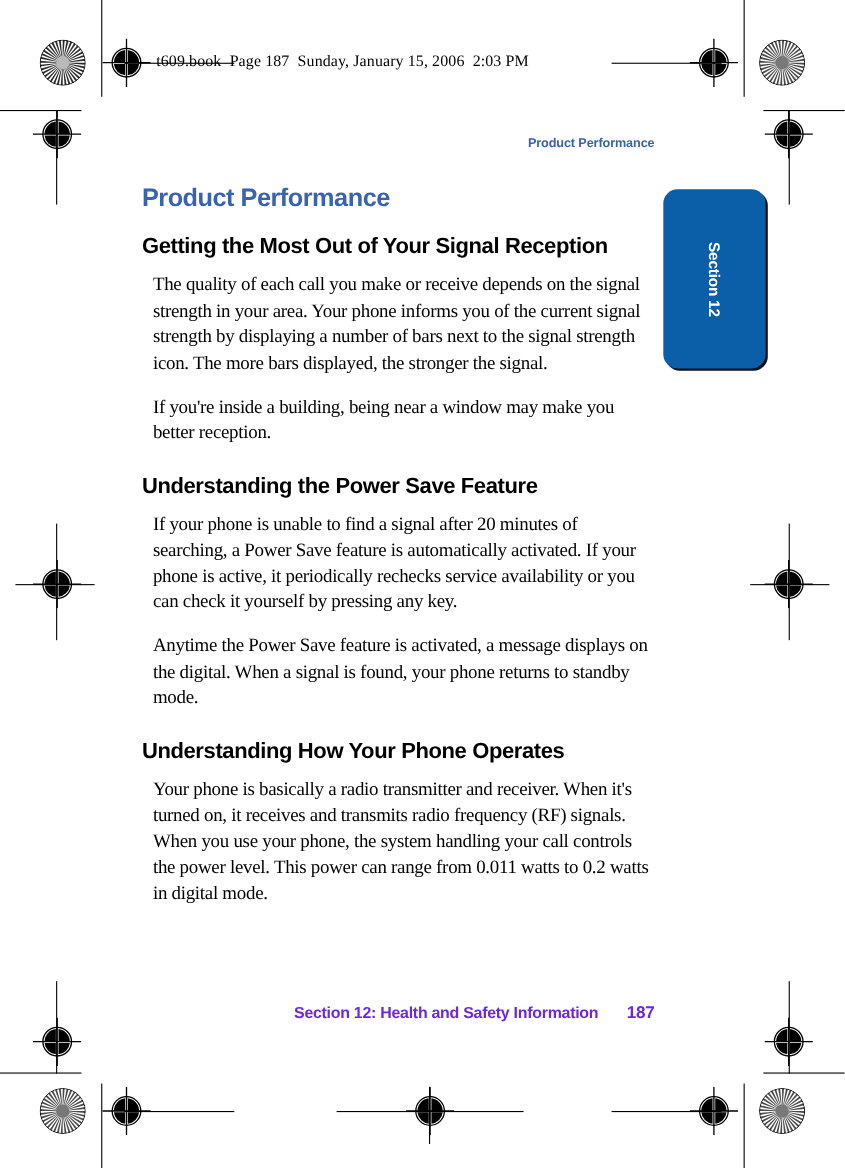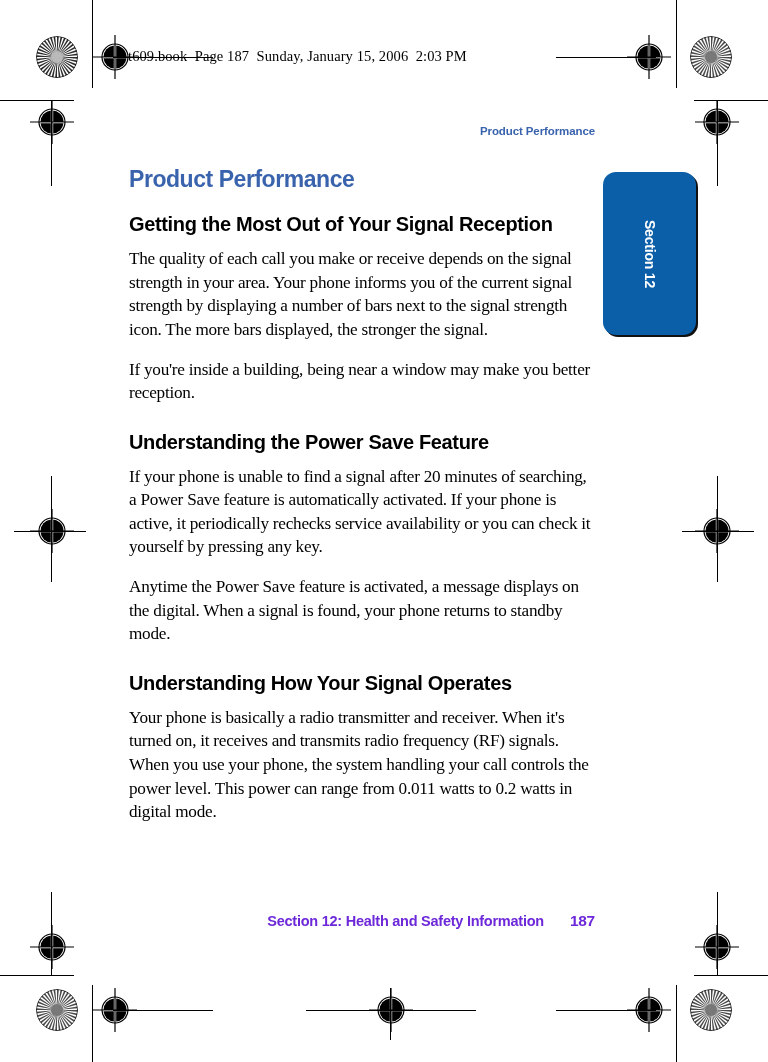--- a/index.html
+++ b/index.html
@@ -33,21 +33,21 @@
   .starburst {
     position: absolute;
     width: 42px; height: 42px;
     border-radius: 50%;
     overflow: hidden;
   }
 
   
   .page-stamp {
     position: absolute;
-    left: 128px;
+    left: 142px;
     top: 48px;
     font-family: "Liberation Serif", serif;
     font-size: 14.5px;
     color: #000;
     white-space: pre;
     letter-spacing: 0.1px;
   }
 
   
   .content {
@@ -85,21 +85,21 @@
     letter-spacing: -0.35px;
     margin: 0 0 12px 0;
     line-height: 1.1;
   }
 
   p.body-text {
     font-family: "Liberation Serif", serif;
     font-size: 17.2px;
     line-height: 23.6px;
     color: #000;
-    margin: 0 0 16px 0;
+    margin: 0 0 16px 10px;
     letter-spacing: -0.25px;
     text-align: left;
   }
   p.body-text:last-child { margin-bottom: 0; }
 
   .block-gap { height: 10px; }
 
   
   .section-tab {
     position: absolute;
@@ -413,20 +413,20 @@
   <p class="body-text">If you're inside a building, being near a window may make you better reception.</p>
 
   <div class="block-gap"></div>
 
   <h2 class="section-heading">Understanding the Power Save Feature</h2>
   <p class="body-text">If your phone is unable to find a signal after 20 minutes of searching, a Power Save feature is automatically activated. If your phone is active, it periodically rechecks service availability or you can check it yourself by pressing any key.</p>
   <p class="body-text">Anytime the Power Save feature is activated, a message displays on the digital. When a signal is found, your phone returns to standby mode.</p>
 
   <div class="block-gap"></div>
 
-  <h2 class="section-heading">Understanding How Your Signal Operates</h2>
+  <h2 class="section-heading">Understanding How Your Phone Operates</h2>
   <p class="body-text">Your phone is basically a radio transmitter and receiver. When it's turned on, it receives and transmits radio frequency (RF) signals. When you use your phone, the system handling your call controls the power level. This power can range from 0.011 watts to 0.2 watts in digital mode.</p>
 </div>
 
 <div class="footer">
   <span class="footer-title">Section 12: Health and Safety Information</span>
   <span class="footer-page">187</span>
 </div>
 
 </body></html>

